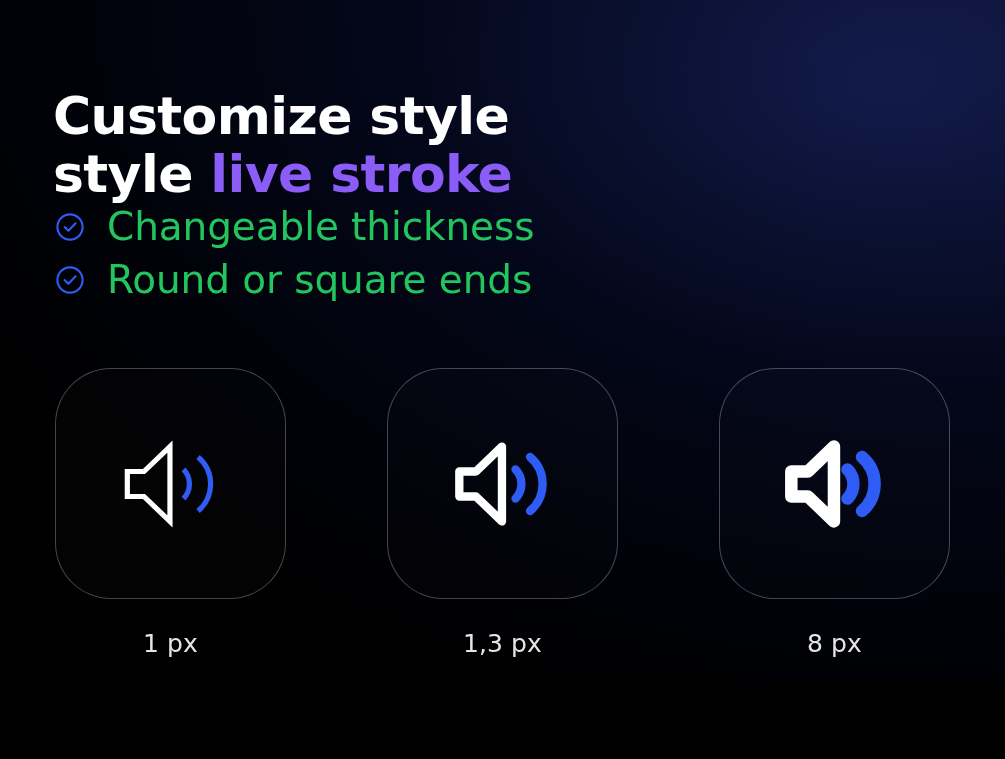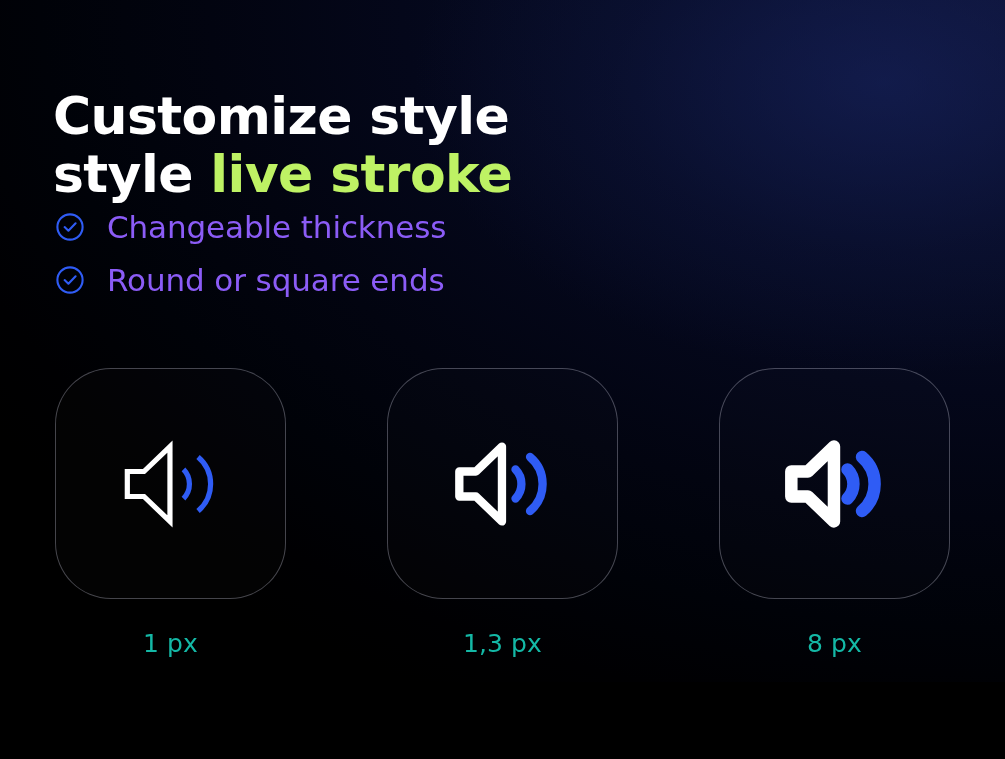--- a/index.html
+++ b/index.html
@@ -48,21 +48,21 @@
     left: 53px;
     top: 52px;
     font-size: 52px;
     line-height: 58px;
     font-weight: 700;
     letter-spacing: -0.6px;
     color: #ffffff;
     white-space: pre;
   }
   #heading .accent {
-    color: #bef264;
+    color: #8b5cf6;
   }
 
   
   #feature-list {
     position: absolute;
     left: 55px;
     top: 200px;
   }
   .feature-item {
     display: flex;
@@ -70,23 +70,23 @@
     height: 53px;
   }
   .feature-check {
     width: 30px;
     height: 30px;
     flex: 0 0 30px;
     display: block;
     margin-right: 22px;
   }
   .feature-label {
-    font-size: 31px;
+    font-size: 39px;
     line-height: 34px;
-    color: #8b5cf6;
+    color: #22c55e;
     letter-spacing: -0.1px;
     white-space: pre;
   }
 
   
   #cards-row {
     position: absolute;
     left: 55px;
     top: 368px;
     width: 895px;
@@ -110,21 +110,21 @@
     align-items: center;
     justify-content: center;
   }
   .icon-card svg {
     display: block;
   }
   .card-label {
     margin-top: 31px;
     font-size: 25px;
     line-height: 28px;
-    color: #14b8a6;
+    color: #e5e5e5;
     letter-spacing: 0.1px;
     white-space: pre;
   }
 </style>
 </head>
 <body>
 
 <div id="root">
 
   <div id="bg-gradient"></div>

